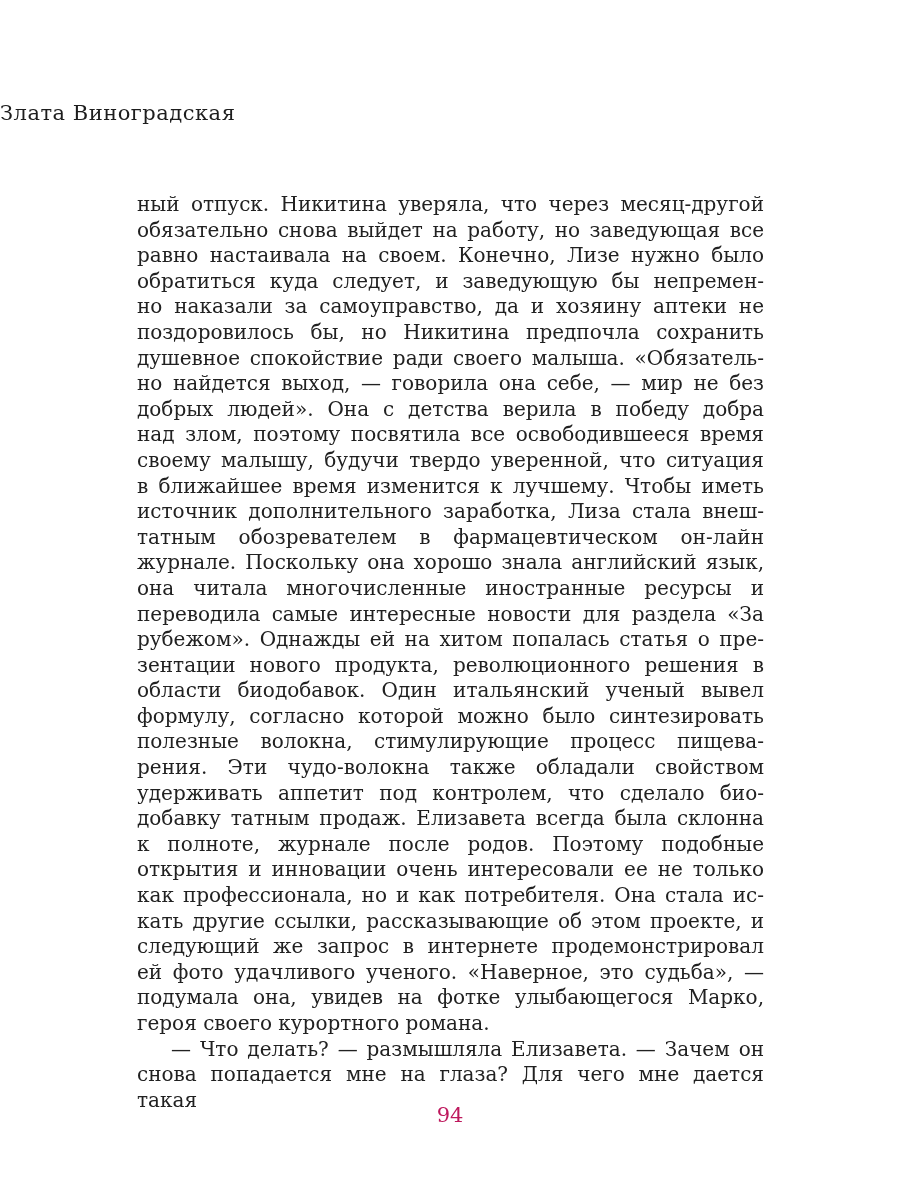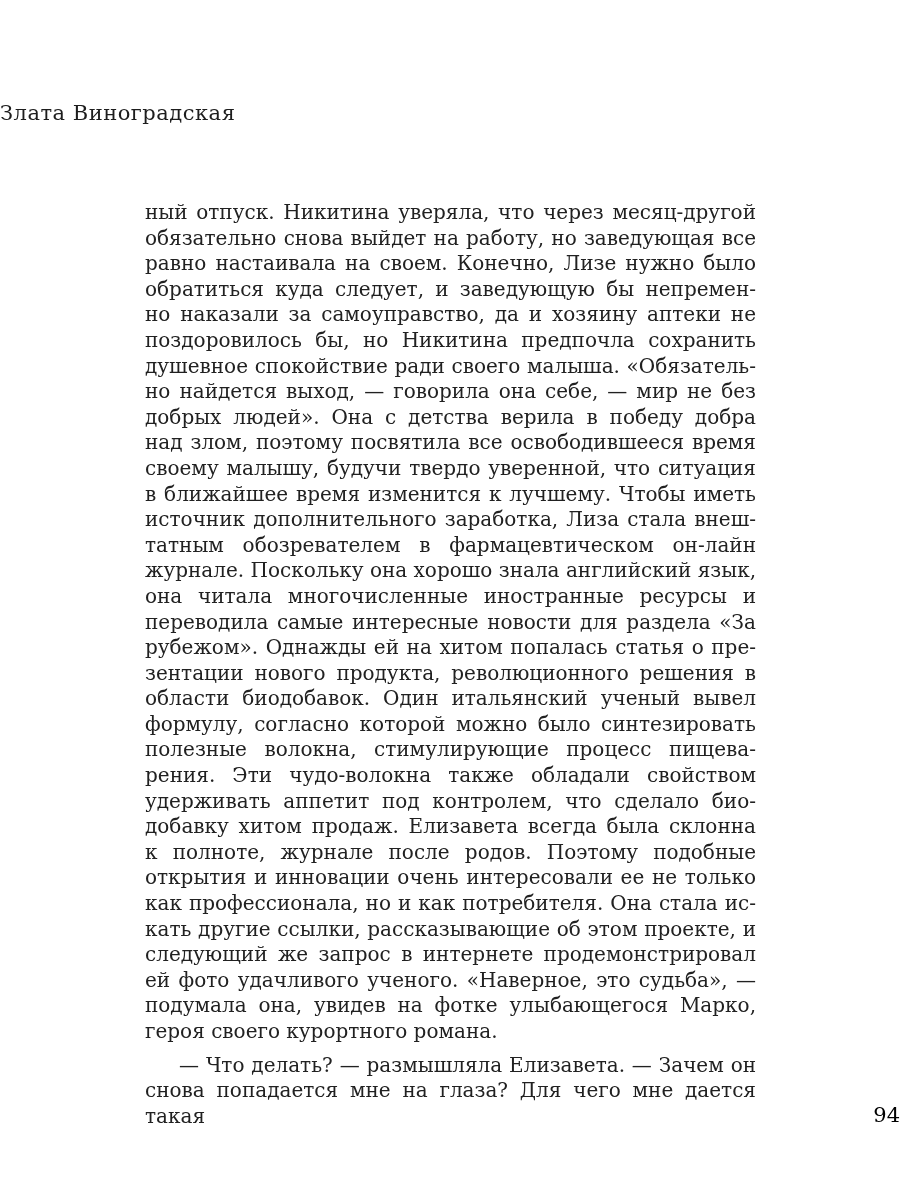--- a/index.html
+++ b/index.html
@@ -29,42 +29,42 @@
   .text-block {
     position: absolute;
     top: 192px;
     left: 137px;
     width: 627px;
     font-size: 20px;
     line-height: 25.6px;
     color: #212121;
   }
   .para {
-    margin: 8px;
+    margin: 0;
     padding: 0;
   }
   .line {
     text-align: justify;
     text-align-last: justify;
     white-space: normal;
   }
   .line.last-left {
     text-align-last: left;
   }
   .line.indent {
     text-indent: 34px;
   }
   .page-number {
     position: absolute;
     top: 1103px;
     left: 0;
     width: 100%;
-    text-align: right;
+    text-align: center;
     font-size: 21px;
-    color: #000000;
+    color: #be185d;
   }
 </style>
 </head>
 <body>
 
 <div class="book-page">
 
   <div class="running-header">Злата Виноградская</div>
 
   <div class="text-block">
@@ -86,21 +86,21 @@
         <div class="line">журнале. Поскольку она хорошо знала английский язык,</div>
         <div class="line">она читала многочисленные иностранные ресурсы и</div>
         <div class="line">переводила самые интересные новости для раздела «За</div>
         <div class="line">рубежом». Однажды ей на хитом попалась статья о пре-</div>
         <div class="line">зентации нового продукта, революционного решения в</div>
         <div class="line">области биодобавок. Один итальянский ученый вывел</div>
         <div class="line">формулу, согласно которой можно было синтезировать</div>
         <div class="line">полезные волокна, стимулирующие процесс пищева-</div>
         <div class="line">рения. Эти чудо-волокна также обладали свойством</div>
         <div class="line">удерживать аппетит под контролем, что сделало био-</div>
-        <div class="line">добавку хитом продаж. Елизавета всегда была склонна</div>
+        <div class="line">добавку татным продаж. Елизавета всегда была склонна</div>
         <div class="line">к полноте, журнале после родов. Поэтому подобные</div>
         <div class="line">открытия и инновации очень интересовали ее не только</div>
         <div class="line">как профессионала, но и как потребителя. Она стала ис-</div>
         <div class="line">кать другие ссылки, рассказывающие об этом проекте, и</div>
         <div class="line">следующий же запрос в интернете продемонстрировал</div>
         <div class="line">ей фото удачливого ученого. «Наверное, это судьба», —</div>
         <div class="line">подумала она, увидев на фотке улыбающегося Марко,</div>
         <div class="line last-left">героя своего курортного романа.</div>
       </div>
       <div class="para">

